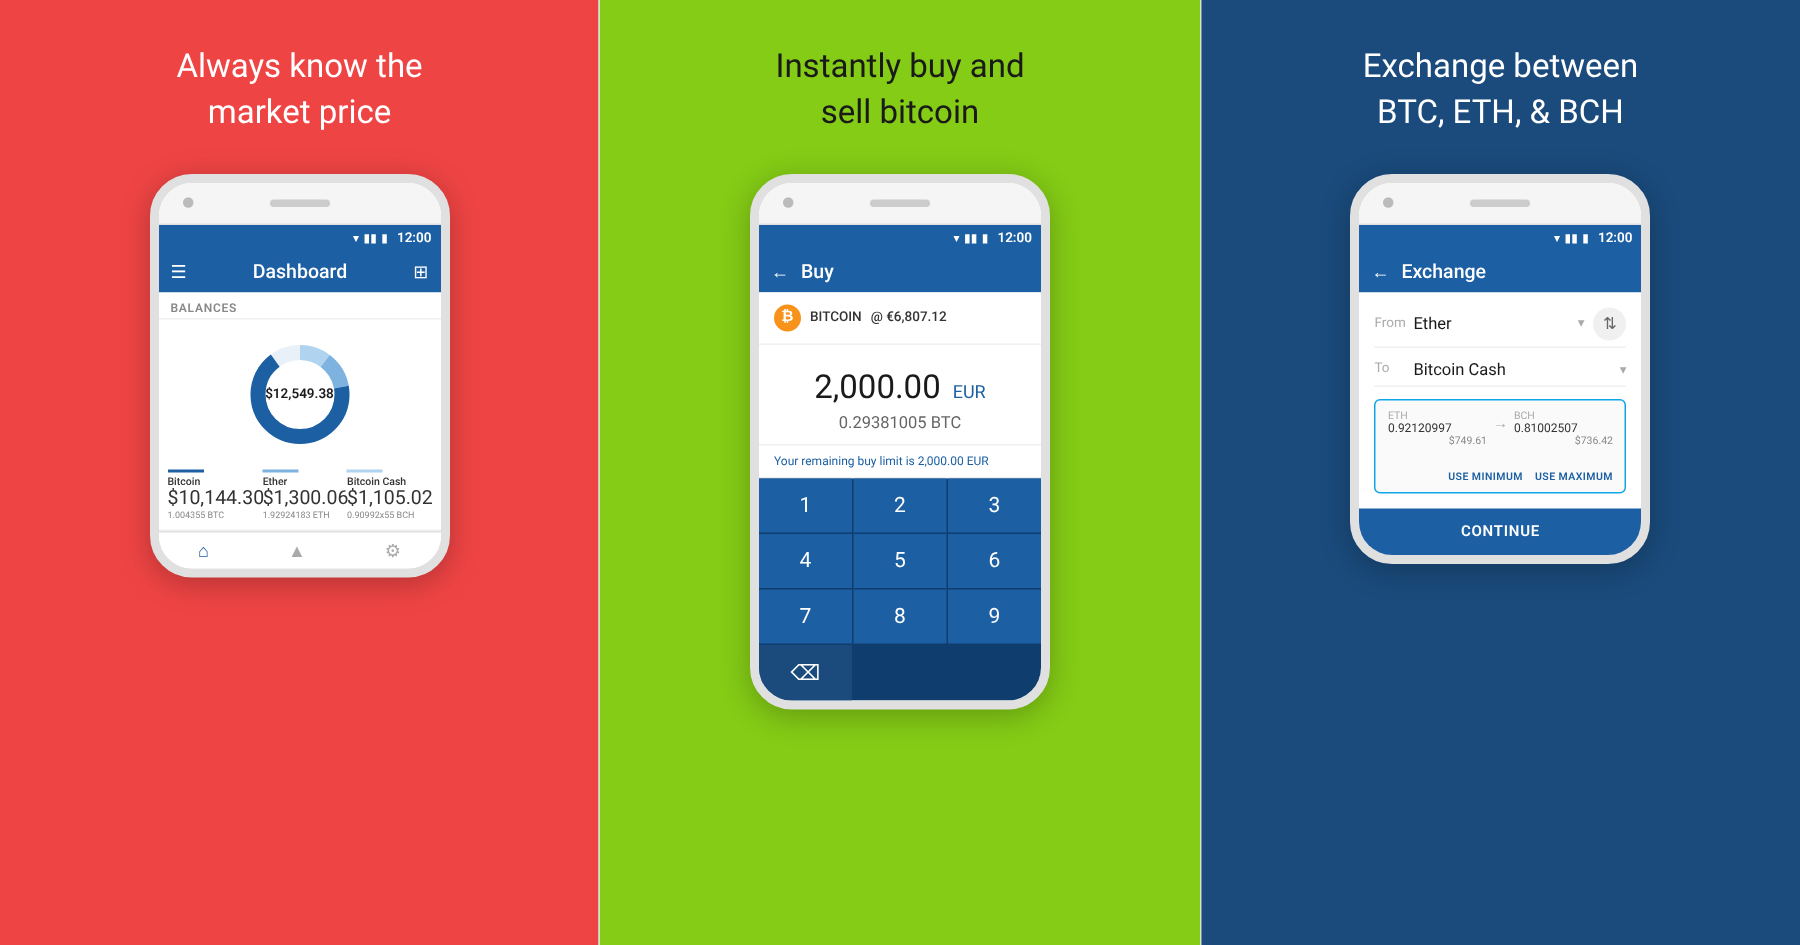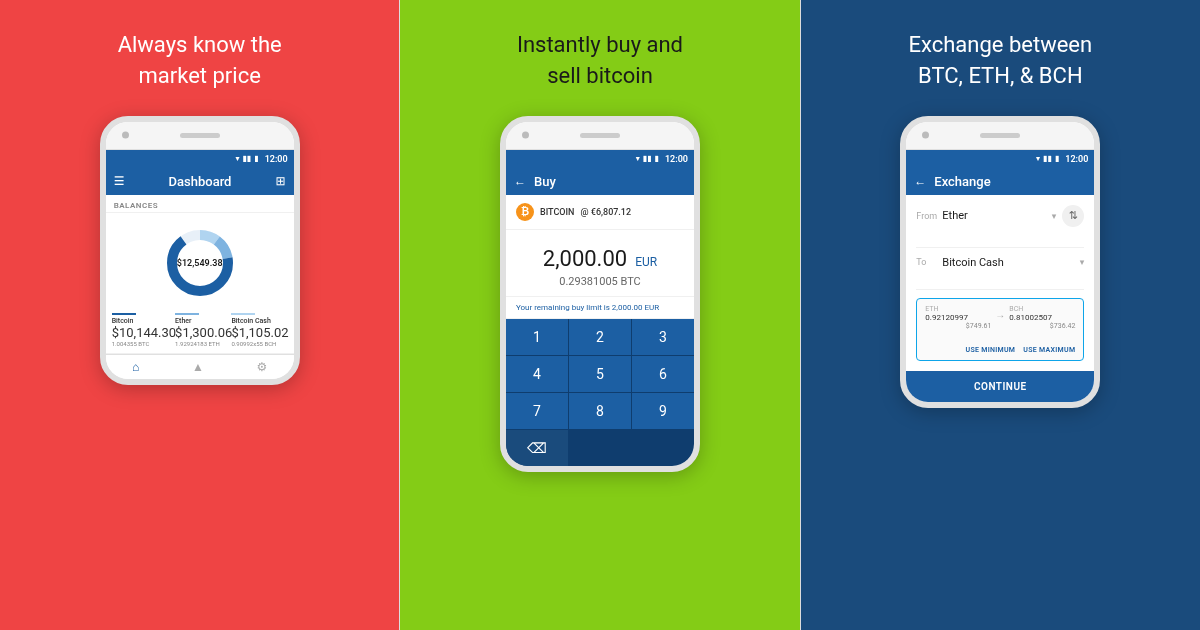--- a/index.html
+++ b/index.html
@@ -375,21 +375,21 @@
     .exchange-content {
       background: #fff;
       padding: 10px;
     }
 
     .exchange-row {
       display: flex;
       align-items: center;
       gap: 6px;
       margin-bottom: 8px;
-      padding-bottom: 20px;
+      padding-bottom: 4px;
       border-bottom: 1px solid #f0f0f0;
     }
 
     .exchange-label {
       font-size: 9px;
       color: #aaa;
       width: 20px;
       flex-shrink: 0;
     }
 

